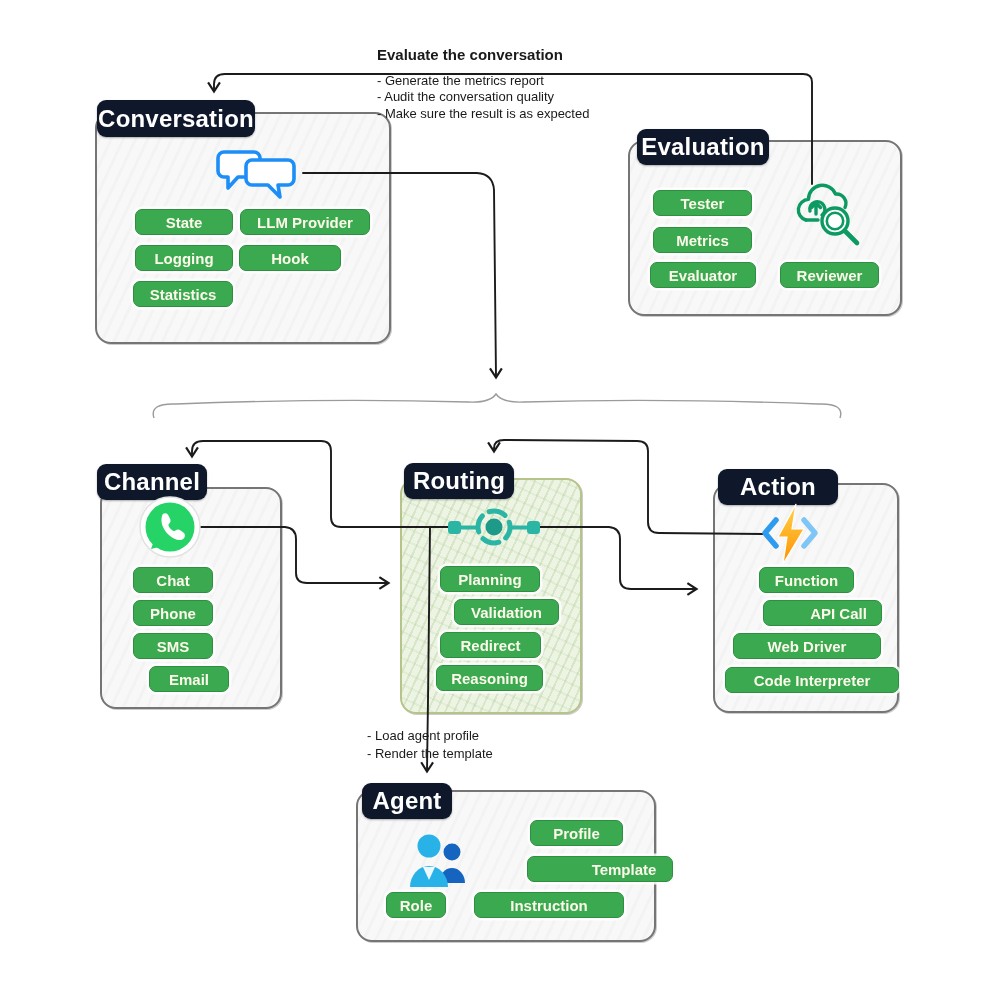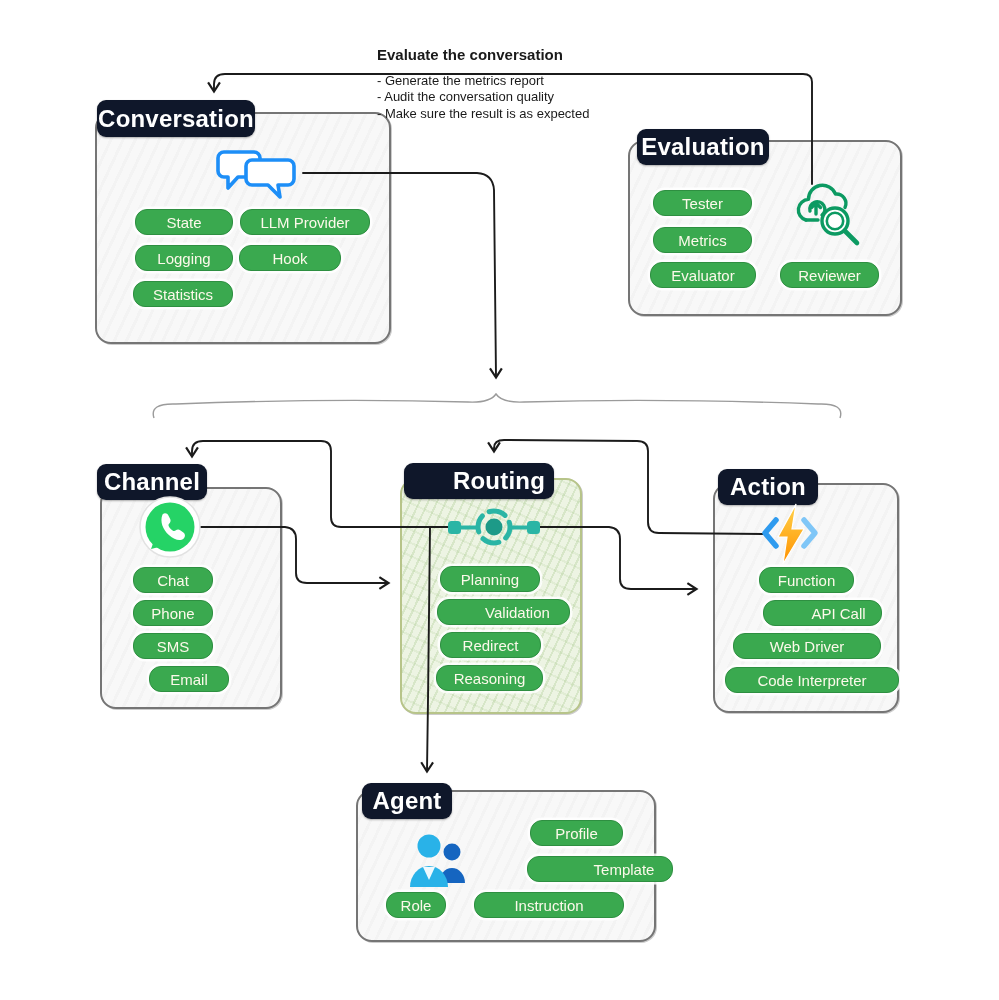--- a/index.html
+++ b/index.html
@@ -8,22 +8,22 @@
   .box{position:absolute;background:#f8f8f8;
        background-image:repeating-linear-gradient(115deg, rgba(120,120,120,.04) 0 3px, transparent 3px 11px);
        border:2px solid #757575;border-radius:16px;box-shadow:1px 1px 0 0 rgba(110,110,110,.35);z-index:1;}
   .box.routing{background:#edf4e3;
        background-image:repeating-linear-gradient(115deg, rgba(150,190,120,.25) 0 2px, transparent 2px 8px),
                         repeating-linear-gradient(25deg, rgba(150,190,120,.14) 0 2px, transparent 2px 12px);
        border:2px solid #b7c489;}
   .hdr{position:absolute;z-index:10;background:#0f172a;color:#fff;font-weight:bold;font-size:24px;
        border-radius:9px;display:flex;align-items:center;justify-content:center;
        box-shadow:0 1px 2px rgba(0,0,0,.3);letter-spacing:.2px;}
-  .pill{position:absolute;z-index:10;height:24px;background:#3aa94f;border:1px solid #2e8f41;border-radius:12px;
-       color:#fcf9ea;font-weight:normal;font-size:15px;display:flex;align-items:center;justify-content:center;
+  .pill{position:absolute;z-index:10;height:24px;background:#3aa94f;border:1px solid #2e8f41;border-radius:7px;
+       color:#fcf9ea;font-weight:bold;font-size:15px;display:flex;align-items:center;justify-content:center;
        box-shadow:0 0 0 2.5px rgba(255,255,255,.85);white-space:nowrap;}
   .icon{position:absolute;z-index:10;}
   svg.wires{position:absolute;left:0;top:0;z-index:5;}
   .note{position:absolute;z-index:11;font-size:13px;line-height:16.2px;}
   .note .t{font-weight:bold;font-size:15px;margin-bottom:10px;}
   .mgmt{line-height:15.8px;font-size:12.8px;}
   .agent-note{line-height:17.5px;}
 </style>
 </head>
 <body>
@@ -59,32 +59,36 @@
 
       <path marker-end="url(#ah)" d="M529 527 L609 527 Q620 528 620 539 L620 579 Q620 589 631 589 L696 589"></path>
 
       <path marker-end="url(#ah)" d="M763 534 L659 533 Q648 533 648 522 L648 451 Q648 441 637 441 L504 440 Q494 440 494 448 L494 451"></path>
     </g>
   </svg>
 
   <div class="hdr" style="left:97px;top:100px;width:158px;height:37px;">Conversation</div>
   <div class="hdr" style="left:637px;top:129px;width:132px;height:36px;">Evaluation</div>
   <div class="hdr" style="left:97px;top:464px;width:110px;height:36px;">Channel</div>
-  <div class="hdr" style="left:404px;top:463px;width:110px;height:36px;padding-left:40px;">Routing</div>
-  <div class="hdr" style="left:718px;top:469px;width:100px;height:36px;text-align:right;">Action</div>
+  <div class="hdr" style="left:404px;top:463px;width:110px;height:36px;">Routing</div>
+  <div class="hdr" style="left:718px;top:469px;width:120px;height:36px;text-align:right;">Action</div>
   <div class="hdr" style="left:362px;top:783px;width:90px;height:36px;">Agent</div>
 
   <div class="note" style="left:377px;top:47px;">
     <div class="t">Evaluate the conversation</div>
     <div>- Generate the metrics report</div>
     <div>- Audit the conversation quality</div>
     <div>- Make sure the result is as expected</div>
   </div>
 
 
+  <div class="note agent-note" style="left:367px;top:727px;">
+    <div>- Load agent profile</div>
+    <div>- Render the template</div>
+  </div>
 
   <div class="icon" style="left:212px;top:146px;width:92px;height:58px;">
     <svg width="92" height="58" viewBox="0 0 92 58">
       <g stroke="#1d8ef7" stroke-width="3.6" fill="#ffffff" stroke-linejoin="round">
         <path d="M12 6 h30 a6 6 0 0 1 6 6 v13 a6 6 0 0 1 -6 6 h-16 l-10 11 l0 -11 h-4 a6 6 0 0 1 -6 -6 v-13 a6 6 0 0 1 6 -6 z"></path>
         <path d="M40 14 h36 a6 6 0 0 1 6 6 v13 a6 6 0 0 1 -6 6 h-10 l2 12 l-12 -12 h-16 a6 6 0 0 1 -6 -6 v-13 a6 6 0 0 1 6 -6 z"></path>
       </g>
     </svg>
   </div>
 
@@ -160,21 +164,21 @@
   <div class="pill" style="left:653px;top:227px;width:97px;">Metrics</div>
   <div class="pill" style="left:650px;top:262px;width:104px;">Evaluator</div>
   <div class="pill" style="left:780px;top:262px;width:97px;">Reviewer</div>
 
   <div class="pill" style="left:133px;top:567px;width:78px;">Chat</div>
   <div class="pill" style="left:133px;top:600px;width:78px;">Phone</div>
   <div class="pill" style="left:133px;top:633px;width:78px;">SMS</div>
   <div class="pill" style="left:149px;top:666px;width:78px;">Email</div>
 
   <div class="pill" style="left:440px;top:566px;width:98px;">Planning</div>
-  <div class="pill" style="left:437px;top:599px;width:103px;padding-left:28px;">Validation</div>
+  <div class="pill" style="left:454px;top:599px;width:103px;">Validation</div>
   <div class="pill" style="left:440px;top:632px;width:99px;">Redirect</div>
   <div class="pill" style="left:436px;top:665px;width:105px;">Reasoning</div>
 
   <div class="pill" style="left:759px;top:567px;width:93px;">Function</div>
   <div class="pill" style="left:763px;top:600px;width:85px;padding-left:32px;">API Call</div>
   <div class="pill" style="left:733px;top:633px;width:146px;">Web Driver</div>
   <div class="pill" style="left:725px;top:667px;width:172px;">Code Interpreter</div>
 
   <div class="pill" style="left:530px;top:820px;width:91px;">Profile</div>
   <div class="pill" style="left:527px;top:856px;width:96px;padding-left:48px;">Template</div>

